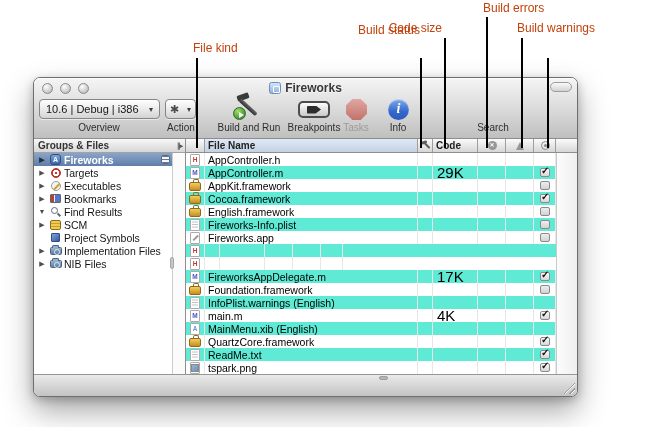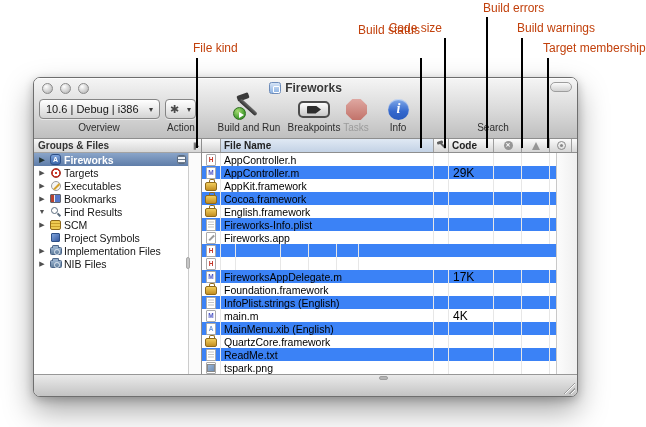--- a/index.html
+++ b/index.html
@@ -71,21 +71,21 @@
     background:#fff;box-shadow:inset 0 1px 2px rgba(0,0,0,.25);display:flex;align-items:center;padding:0 6px;gap:1px;}
   .mag{position:relative;width:11px;height:11px;flex:none;}
   .mag::before{content:"";position:absolute;left:0;top:1px;width:5px;height:5px;border:1.5px solid #787878;border-radius:50%;}
   .mag::after{content:"";position:absolute;left:7px;top:7.5px;width:1.5px;height:4px;background:#787878;transform:rotate(-45deg);}
   .search-chev{font-size:7px;color:#787878;flex:none;}
   .search-pill input{flex:1;min-width:0;border:none;outline:none;background:transparent;font-size:11px;color:#333;padding:0 0 0 3px;}
   .search-pill input::placeholder{color:#b3b3b3;}
 
   
   .content{flex:1;display:flex;min-height:0;}
-  .sidebar{width:168px;flex:none;border-right:1px solid #8e8e8e;background:#fff;position:relative;}
+  .sidebar{width:152px;flex:none;border-right:1px solid #8e8e8e;background:#fff;position:relative;}
   .sb-head{height:14px;display:flex;align-items:center;padding:0 3px 0 4px;
     background:linear-gradient(#f8f8f8,#d7d7d7);border-bottom:1px solid #a3a3a3;
     font-size:10px;font-weight:bold;color:#333;}
   .sb-head .cols-toggle{margin-left:auto;font-size:7px;color:#555;letter-spacing:-1px;}
   .tree{position:absolute;left:0;top:14px;right:13px;bottom:0;}
   .titem{display:flex;align-items:center;height:13px;padding-left:3px;gap:2px;font-size:10.5px;color:#161616;white-space:nowrap;overflow:hidden;}
   .titem.sel{background:linear-gradient(#8aa5c9,#5f7da9);color:#fff;font-weight:bold;}
   .disc{width:10px;flex:none;font-size:7px;color:#4f4f4f;text-align:center;}
   .titem.sel .disc{color:#233;}
   .row-badge{margin-left:auto;margin-right:2px;width:9px;height:9px;flex:none;border:1px solid #5a6b80;border-radius:1.5px;
@@ -126,24 +126,24 @@
     background:linear-gradient(#fbfbfb,#d6d6d6);border-right:1px solid #9e9e9e;
     font-size:10px;font-weight:bold;color:#222;}
   .th.blue{background:linear-gradient(#e0e9f4,#c3d2e5);}
   .th:last-child{border-right:none;}
   .sort-asc{margin-left:auto;margin-right:3px;width:0;height:0;
     border-left:3.5px solid transparent;border-right:3.5px solid transparent;border-bottom:5.5px solid #4f5berror66;
     border-bottom-color:#556;}
   .c0{width:19px;}.c1{width:213px;}.c2{width:15px;}.c3{width:45px;}.c4{width:28px;}.c5{width:28px;}.c6{width:22px;}.c7{width:21px;}
   .tbody{position:absolute;left:0;top:14px;right:21px;bottom:0;overflow:hidden;}
   .trow{display:flex;height:13px;}
-  .trow.stripe{background:#3b82f6;}
+  .trow.stripe{background:#5eead4;}
   .td{flex:none;display:flex;align-items:center;border-right:1px solid #e7e7e7;height:13px;overflow:hidden;}
   .td.name{font-size:10.5px;color:#000;padding-left:3px;white-space:nowrap;}
-  .td.code{font-size:12px;color:#000;padding-left:4px;}
+  .td.code{font-size:15px;color:#000;padding-left:4px;}
   .td.center{justify-content:center;}
   .vscroll{position:absolute;right:0;top:14px;bottom:0;width:21px;border-left:1px solid #c9c9c9;
     background:linear-gradient(90deg,#fcfcfc,#efefef);}
 
   
   .mini-hammer{position:relative;width:11px;height:11px;margin:0 auto;}
   .mini-hammer::before{content:"";position:absolute;left:1px;top:4px;width:9px;height:2px;background:#5f5f5f;border-radius:1px;transform:rotate(45deg);}
   .mini-hammer::after{content:"";position:absolute;left:0;top:1px;width:6px;height:3px;background:#5f5f5f;border-radius:1px;transform:rotate(-18deg);}
   .err-ico{width:9px;height:9px;border-radius:50%;background:#969696;color:#fff;font-size:6px;line-height:9px;text-align:center;margin:0 auto;}
   .warn-ico{width:0;height:0;margin:0 auto;border-left:4.5px solid transparent;border-right:4.5px solid transparent;border-bottom:8px solid #969696;}
@@ -187,21 +187,20 @@
       <div class="callout-label" style="top: 42px; left: 193px;">File kind</div>
       <div class="callout-line" style="left: 196px; top: 58px; height: 90px;"></div>
       <div class="callout-label" style="top: 24px; right: 226px; margin-left: 40px;">Build status</div>
       <div class="callout-line" style="left: 420px; top: 58px; height: 90px;"></div>
       <div class="callout-label" style="top: 22px; right: 204px;">Code size</div>
       <div class="callout-line" style="left: 444px; top: 38px; height: 110px;"></div>
       <div class="callout-label" style="top: 2px; left: 483px;">Build errors</div>
       <div class="callout-line" style="left: 486px; top: 17px; height: 131px;"></div>
       <div class="callout-label" style="top: 22px; left: 517px;">Build warnings</div>
       <div class="callout-line" style="left: 521px; top: 38px; height: 110px;"></div>
-      <div class="callout-label" style="top: 42px; left: 543px;">Target membership</div>
       <div class="callout-line" style="left: 547px; top: 58px; height: 90px;"></div>
     </div>
 
   <div class="window">
 
     <div class="chrome">
       <div class="titlebar">
         <div class="lights">
           <span class="light"></span>
           <span class="light"></span>
@@ -484,21 +483,21 @@
     <div class="td c4"></div>
     <div class="td c5"></div>
     <div class="td c6 center">
                 <span class="cb unchecked"></span>
               </div>
   </div>
             <div class="trow stripe">
     <div class="td c0 center">
                 <span class="fico lines"></span>
               </div>
-    <div class="td c1 name">InfoPlist.strings (English)</div>
+    <div class="td c1 name">InfoPlist.warnings (English)</div>
     <div class="td c2"></div>
     <div class="td c3 code"></div>
     <div class="td c4"></div>
     <div class="td c5"></div>
     <div class="td c6 center"></div>
   </div>
             <div class="trow">
     <div class="td c0 center">
                 <span class="fico m">M</span>
               </div>

